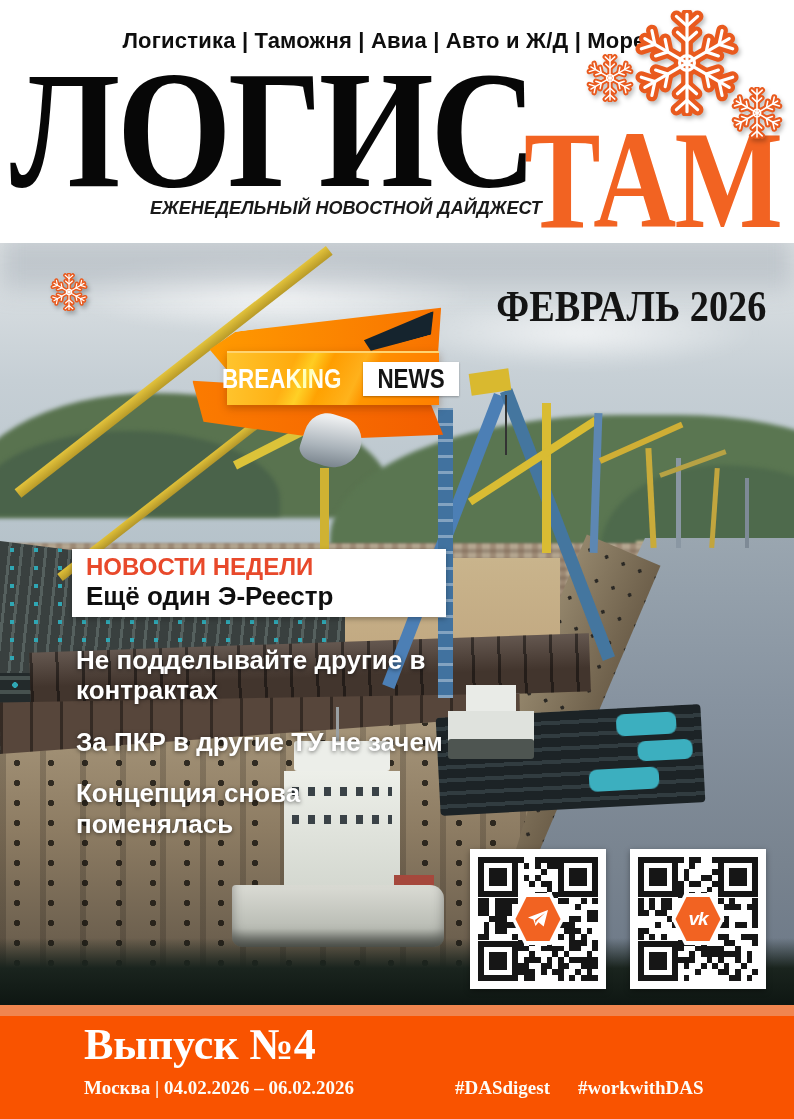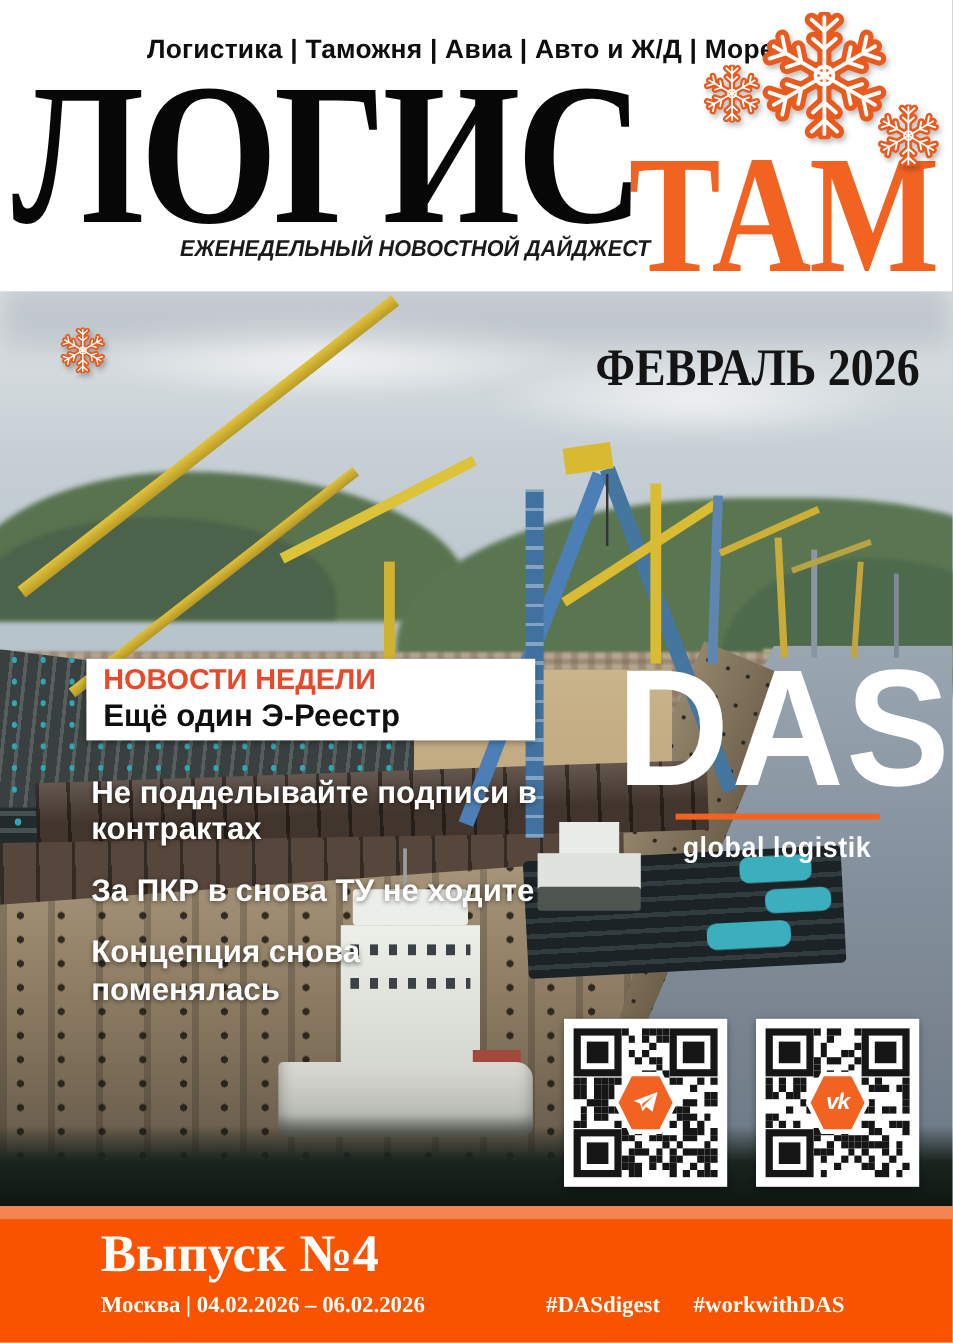--- a/index.html
+++ b/index.html
@@ -234,37 +234,42 @@
       <div class="abs hull"></div>
     </div>
 
     <svg class="flake" style="left:50px;top:30px" width="38" height="38" viewBox="0 0 100 100">
       <use href="#flakeArms" stroke="#E95A1E" stroke-width="11"></use>
       <use href="#flakeArms" stroke="#ffffff" stroke-width="3"></use>
     </svg>
 
     <div class="abs month">ФЕВРАЛЬ 2026</div>
 
+    <div class="abs banner">
+      <div class="abs rb1"></div>
+      <div class="abs rbnavy"></div>
+      <div class="abs rb2"></div>
+      <div class="abs cone"></div>
+      <div class="abs band">
+        <span class="bword">BREAKING</span>
+        <span class="nwrap"><span class="nword">NEWS</span></span>
+      </div>
+    </div>
 
     <div class="abs newsbox">
       <div class="kicker">НОВОСТИ НЕДЕЛИ</div>
       <div class="newstitle">Ещё один Э-Реестр</div>
     </div>
 
     <div class="abs headlines">
-      <div class="headline">Не подделывайте подписи в контрактах</div>
-      <div class="headline">За ПКР в снова ТУ не ходите</div>
+      <div class="headline">Не подделывайте другие в контрактах</div>
+      <div class="headline">За ПКР в другие ТУ не зачем</div>
       <div class="headline">Концепция снова поменялась</div>
     </div>
 
-    <div class="abs das">
-      <span class="das-name">DAS</span>
-      <div class="das-line"></div>
-      <span class="das-sub">global logistik</span>
-    </div>
 
 
     <div class="abs qr-card left">
       <div class="qr-pattern">
           <i></i>
           <i></i>
           <i></i>
           <i></i>
           <i></i>
           <i></i>

